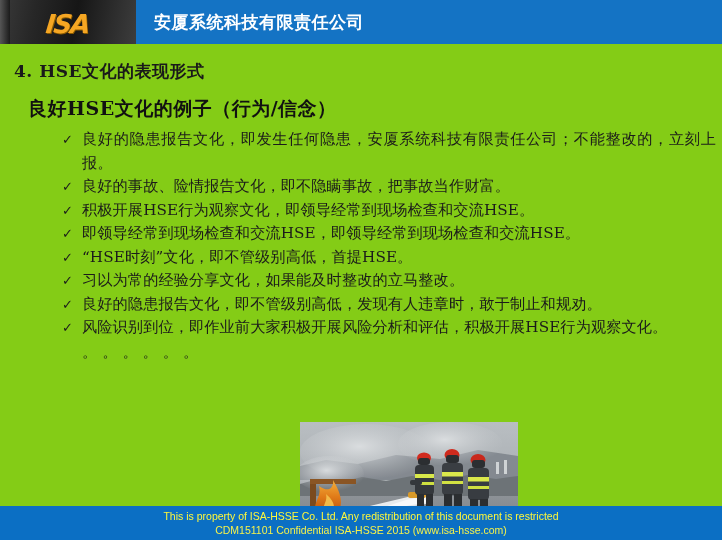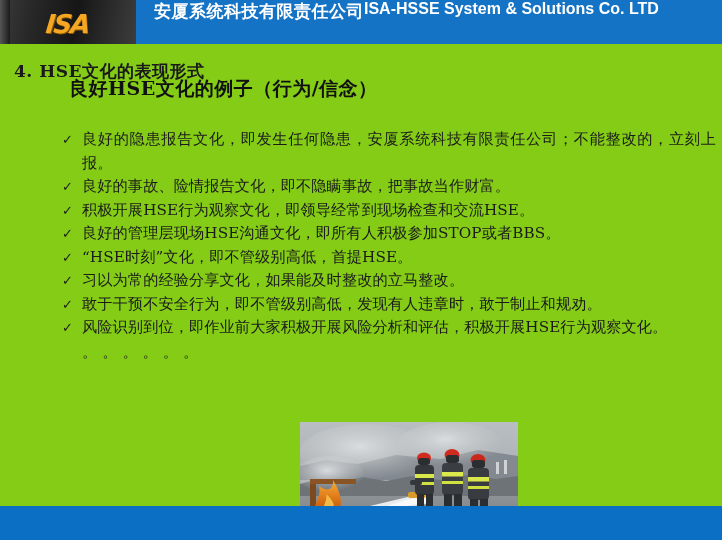--- a/index.html
+++ b/index.html
@@ -56,23 +56,24 @@
     font-size: 26px;
     letter-spacing: -2px;
     color: #F5A623;
     text-shadow: 1px 1px 0 #8a5a00;
     transform: skewX(-6deg);
   }
   .header-title-panel {
     flex: 1 1 auto;
     background: #1473C4;
     display: flex;
+    align-items: center;
     padding-left: 18px;
     height: 44px;
-    gap: 0;
+    gap: 12px;
   }
   .header-title-cn {
     font-family: "DejaVu Sans", "Liberation Sans", sans-serif;
     font-weight: bold;
     font-size: 17px;
     color: #FFFFFF;
     letter-spacing: 0.5px;
     white-space: nowrap;
   }
   .header-title-en {
@@ -99,28 +100,27 @@
     font-family: "DejaVu Serif", "Liberation Serif", serif;
     font-weight: bold;
     font-size: 17px;
     color: #1a1a1a;
     letter-spacing: 0.5px;
     white-space: nowrap;
   }
   .heading-2 {
     position: absolute;
     left: 28px;
-    top: 32px;
+    top: 52px;
     font-family: "DejaVu Serif", "Liberation Serif", serif;
     font-weight: bold;
     font-size: 19px;
     color: #111111;
     letter-spacing: 0.5px;
     white-space: nowrap;
-    margin-left: 41px;
   }
 
   .bullet-list {
     position: absolute;
     left: 62px;
     top: 84px;
     width: 654px;
     list-style: none;
   }
   .bullet-item {
@@ -196,21 +196,20 @@
 <body>
 
 <div class="slide">
 
   <div class="header">
     <div class="header-logo-panel">
       <span class="logo-text">ISA</span>
     </div>
     <div class="header-title-panel">
       <span class="header-title-cn">安厦系统科技有限责任公司</span>
-      <span class="header-title-en">ISA-HSSE  System &amp; Solutions Co. LTD</span>
     </div>
   </div>
 
   <div class="content">
 
     <div class="heading-1">4.  HSE文化的表现形式</div>
     <div class="heading-2">良好HSE文化的例子（行为/信念）</div>
 
     <ul class="bullet-list">
       <li class="bullet-item">
@@ -220,33 +219,33 @@
       <li class="bullet-item">
         <span class="bullet-mark">✓</span>
         <span class="bullet-text">良好的事故、险情报告文化，即不隐瞒事故，把事故当作财富。</span>
       </li>
       <li class="bullet-item">
         <span class="bullet-mark">✓</span>
         <span class="bullet-text">积极开展HSE行为观察文化，即领导经常到现场检查和交流HSE。</span>
       </li>
       <li class="bullet-item">
         <span class="bullet-mark">✓</span>
-        <span class="bullet-text">良好的管理层现场HSE沟通文化，即所有人积极参加STOP或者BBS。</span>
+        <span class="bullet-text">即领导经常到现场检查和交流HSE，即领导经常到现场检查和交流HSE。</span>
       </li>
       <li class="bullet-item">
         <span class="bullet-mark">✓</span>
         <span class="bullet-text">“HSE时刻”文化，即不管级别高低，首提HSE。</span>
       </li>
       <li class="bullet-item">
         <span class="bullet-mark">✓</span>
         <span class="bullet-text">习以为常的经验分享文化，如果能及时整改的立马整改。</span>
       </li>
       <li class="bullet-item">
         <span class="bullet-mark">✓</span>
-        <span class="bullet-text">敢于干预不安全行为，即不管级别高低，发现有人违章时，敢于制止和规劝。</span>
+        <span class="bullet-text">良好的隐患报告文化，即不管级别高低，发现有人违章时，敢于制止和规劝。</span>
       </li>
       <li class="bullet-item">
         <span class="bullet-mark">✓</span>
         <span class="bullet-text">风险识别到位，即作业前大家积极开展风险分析和评估，积极开展HSE行为观察文化。</span>
       </li>
       <li class="ellipsis-item">
         <span class="ellipsis-dots">。。。。。。</span>
       </li>
     </ul>
 
@@ -352,15 +351,17 @@
         <rect x="86" y="92" width="34" height="4" fill="#7d6239"></rect>
 
         <rect x="196" y="40" width="3" height="12" fill="#cfd3d5"></rect>
         <rect x="204" y="38" width="3" height="14" fill="#cfd3d5"></rect>
       </svg>
     </div>
 
   </div>
 
   <div class="footer">
+    <div class="footer-line">This is property of ISA-HSSE Co. Ltd. Any redistribution of this document is restricted</div>
+    <div class="footer-line footer-line-2">CDM151101 Confidential   ISA-HSSE 2015  (www.isa-hsse.com)</div>
   </div>
 
 </div>
 
 </body></html>

